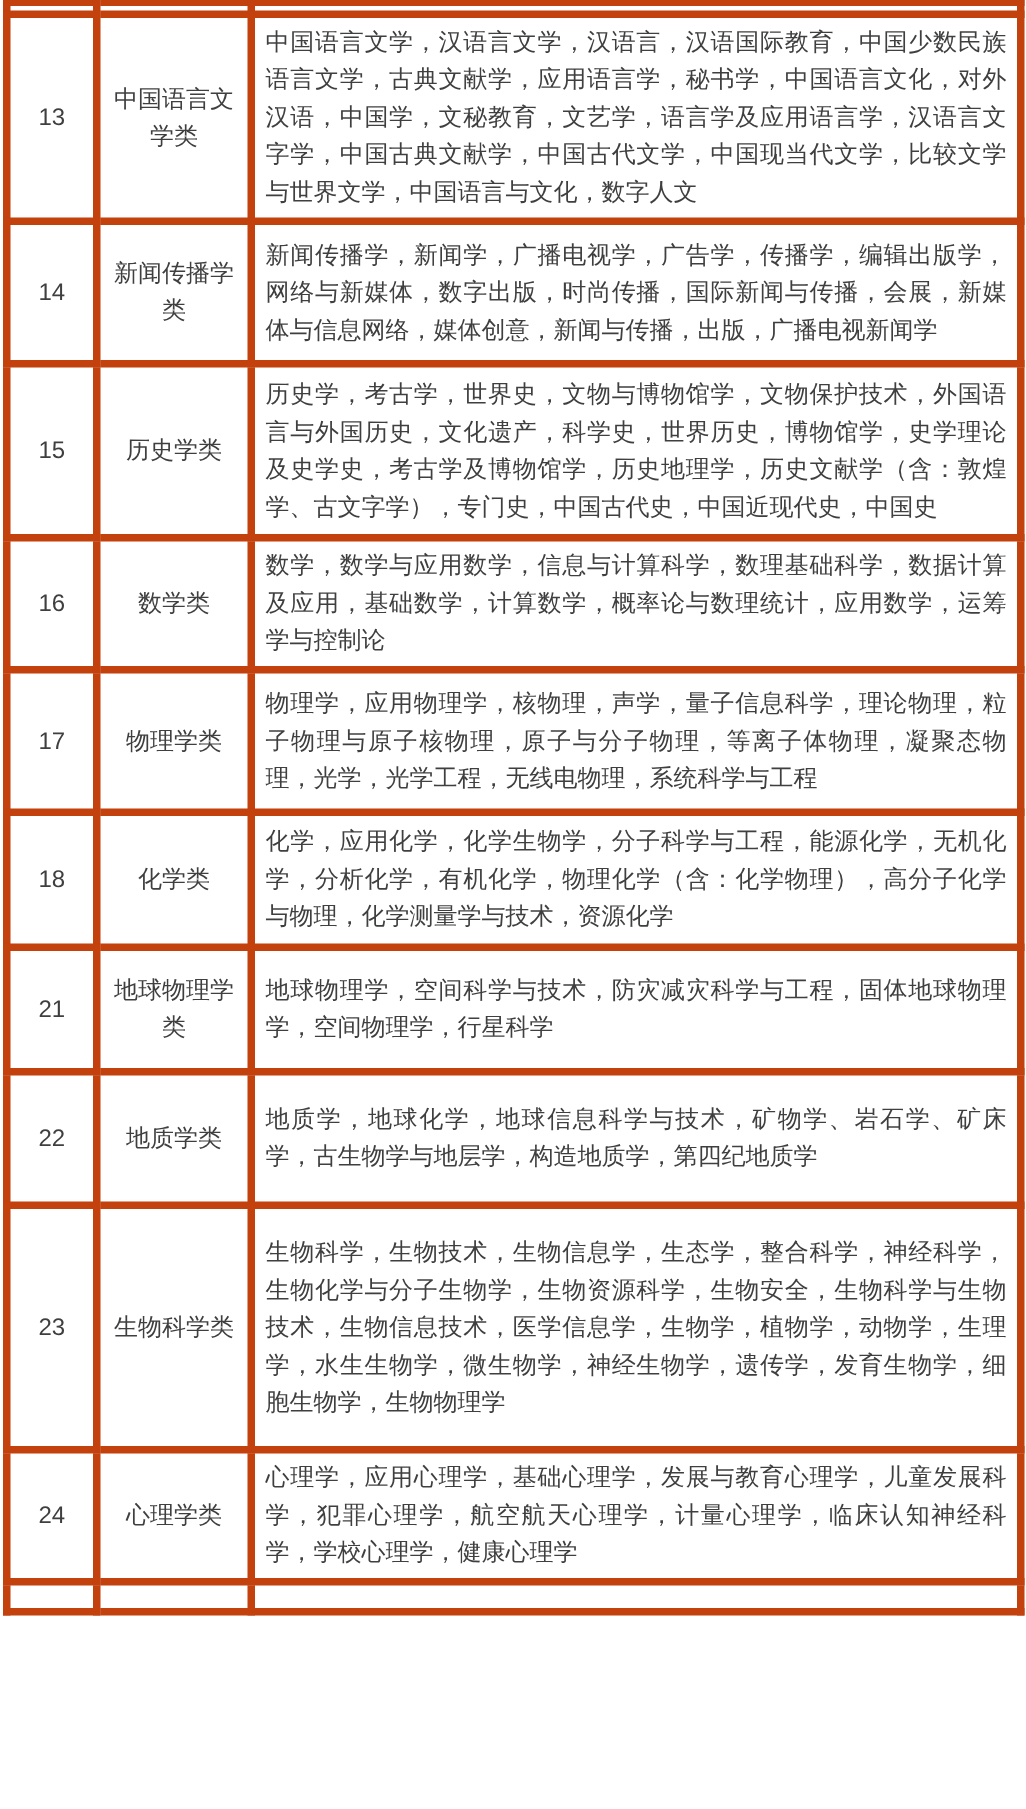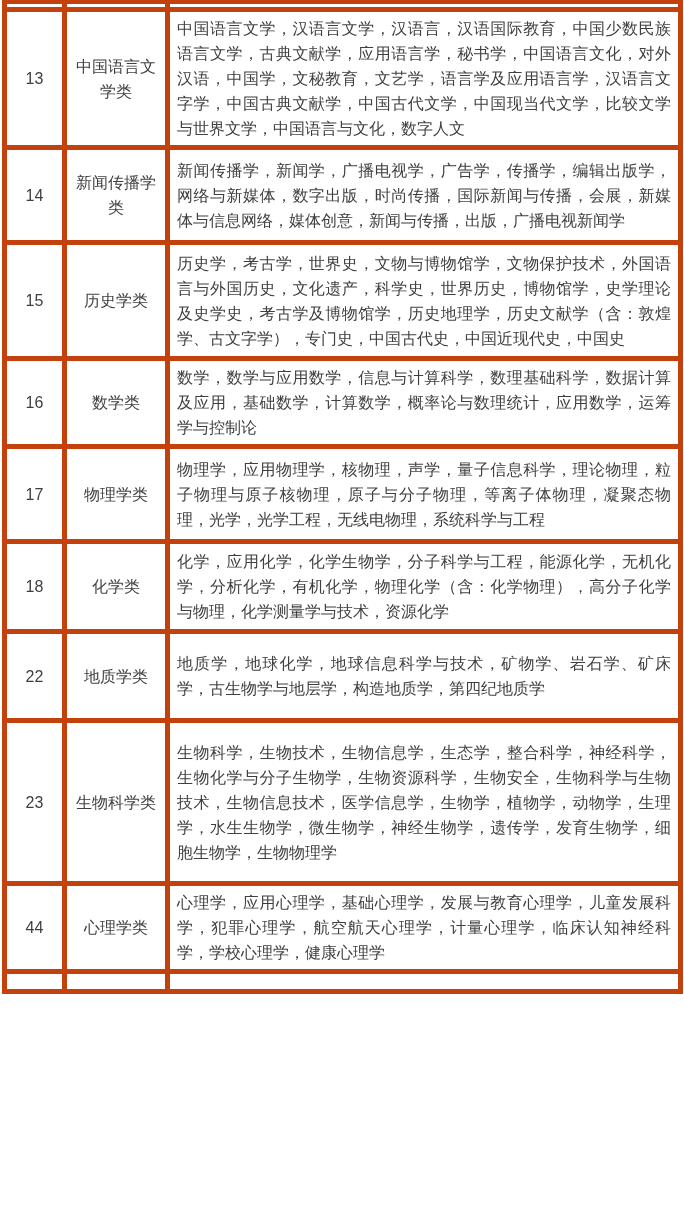--- a/index.html
+++ b/index.html
@@ -97,35 +97,40 @@
       </tr>
 
       <tr style="height:90px">
         <td class="no">18</td>
         <td class="cat">化学类</td>
         <td class="maj">化学，应用化学，化学生物学，分子科学与工程，能源化学，无机化学，分析化学，有机化学，物理化学（含：化学物理），高分子化学与物理，化学测量学与技术，资源化学</td>
       </tr>
 
 
 
+      <tr style="height:83px">
+        <td class="no">21</td>
+        <td class="cat">地球物理学类</td>
+        <td class="maj">地球物理学，空间科学与技术，防灾减灾科学与工程，固体地球物理学，空间物理学，行星科学</td>
+      </tr>
 
       <tr style="height:89px">
         <td class="no">22</td>
         <td class="cat">地质学类</td>
         <td class="maj">地质学，地球化学，地球信息科学与技术，矿物学、岩石学、矿床学，古生物学与地层学，构造地质学，第四纪地质学</td>
       </tr>
 
       <tr style="height:163px">
         <td class="no">23</td>
         <td class="cat">生物科学类</td>
         <td class="maj">生物科学，生物技术，生物信息学，生态学，整合科学，神经科学，生物化学与分子生物学，生物资源科学，生物安全，生物科学与生物技术，生物信息技术，医学信息学，生物学，植物学，动物学，生理学，水生生物学，微生物学，神经生物学，遗传学，发育生物学，细胞生物学，生物物理学</td>
       </tr>
 
       <tr style="height:84px">
-        <td class="no">44</td>
+        <td class="no">24</td>
         <td class="cat">心理学类</td>
         <td class="maj">心理学，应用心理学，基础心理学，发展与教育心理学，儿童发展科学，犯罪心理学，航空航天心理学，计量心理学，临床认知神经科学，学校心理学，健康心理学</td>
       </tr>
 
       <tr class="partial" style="height:20px">
         <td class="no"></td>
         <td class="cat"></td>
         <td class="maj"></td>
       </tr>
     </tbody>

